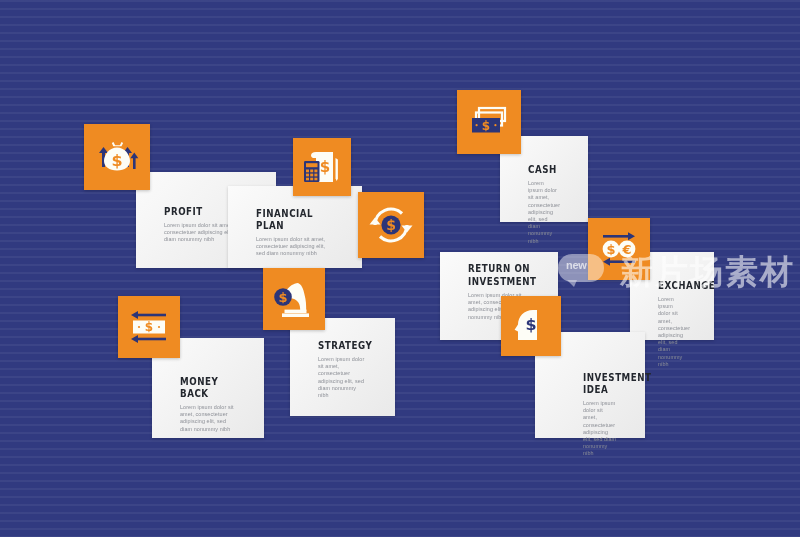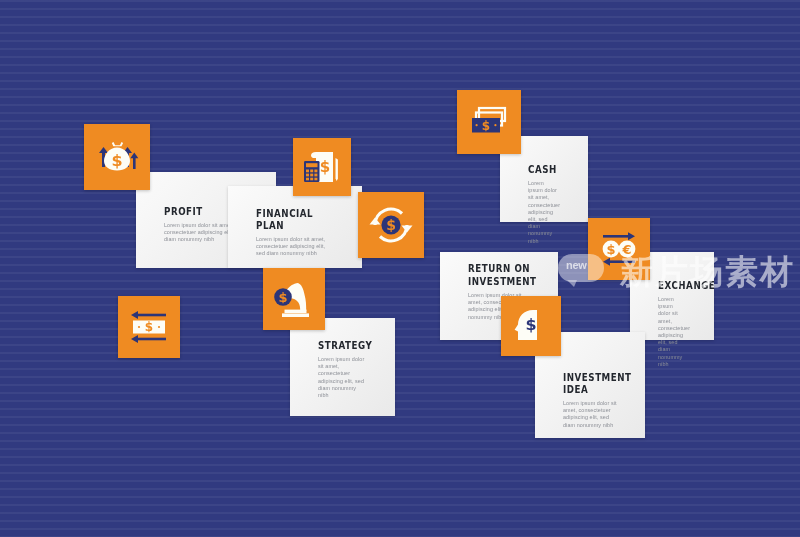--- a/index.html
+++ b/index.html
@@ -204,20 +204,26 @@
         <path d="M13 34.4 h26 v2.6 H13z"></path>
           <path d="M7 35.7 l7 -4 v8z"></path>
       </g>
       <circle cx="15" cy="23" r="8.4" fill="#fdfdf6"></circle>
       <circle cx="31" cy="23" r="8.4" fill="#fdfdf6"></circle>
       <text x="15" y="28.2" font-family="DejaVu Sans, sans-serif" font-size="13" font-weight="bold" fill="#ef8b22" text-anchor="middle">$</text>
       <text x="31" y="28.2" font-family="DejaVu Sans, sans-serif" font-size="13" font-weight="bold" fill="#ef8b22" text-anchor="middle">€</text>
     </svg>
   </div>
 
+  <div class="card" style="left:152px;top:338px;width:112px;height:100px;">
+    <div class="card-body" style="top:38px;">
+      <div class="card-title">MONEY BACK</div>
+      <div class="card-text">Lorem ipsum dolor sit amet, consectetuer adipiscing elit, sed diam nonummy nibh</div>
+    </div>
+  </div>
   <div class="icon-tile" style="left:118px;top:296px;width:62px;height:62px;">
     <svg width="46" height="46" viewBox="0 0 46 46">
       <g fill="#2c3578">
         <path d="M11 9.7 h29 v2.6 H11z"></path>
           <path d="M5 11 l7 -4 v8z"></path>
         <path d="M11 33.7 h29 v2.6 H11z"></path>
           <path d="M5 35 l7 -4 v8z"></path>
       </g>
       <rect x="7" y="16.5" width="32" height="13" fill="#fdfdf6"></rect>
       <text x="23" y="27" font-family="DejaVu Sans, sans-serif" font-size="12" font-weight="bold" fill="#ef8b22" text-anchor="middle">$</text>
@@ -238,21 +244,21 @@
                l-1 3.6 c3.6 0.2 6.8 1.8 8.6 4.6 c1.6 2.4 1.8 5.4 1.8 8.4 h6 c0 -5.6 -0.2 -11.4 -1.6 -16
                C32.2 12 30.4 8.4 27 7z" fill="#fdfdf6"></path>
       <rect x="13.5" y="33.6" width="22" height="3.4" fill="#fdfdf6"></rect>
       <rect x="11" y="37.4" width="27" height="3.6" fill="#fdfdf6"></rect>
       <circle cx="12" cy="21" r="8.8" fill="#2c3578"></circle>
       <text x="12" y="26.4" font-family="DejaVu Sans, sans-serif" font-size="13" font-weight="bold" fill="#ef8b22" text-anchor="middle">$</text>
     </svg>
   </div>
 
   <div class="card" style="left:535px;top:332px;width:110px;height:106px;">
-    <div class="card-body" style="top:40px;">
+    <div class="card-body" style="top:40px;margin-left:20px;">
       <div class="card-title">INVESTMENT IDEA</div>
       <div class="card-text">Lorem ipsum dolor sit amet, consectetuer adipiscing elit, sed diam nonummy nibh</div>
     </div>
   </div>
   <div class="icon-tile" style="left:501px;top:296px;width:60px;height:60px;">
     <svg width="44" height="44" viewBox="0 0 44 44">
       <path d="M24 6 C15 6 9 12.6 9 20.6 l-3.4 5.2 l3.4 1.6 v8.6 h19 V6z" fill="#fdfdf6"></path>
       <text x="22" y="26" font-family="DejaVu Sans, sans-serif" font-size="16" font-weight="bold" fill="#2c3578" text-anchor="middle">$</text>
     </svg>
   </div>

